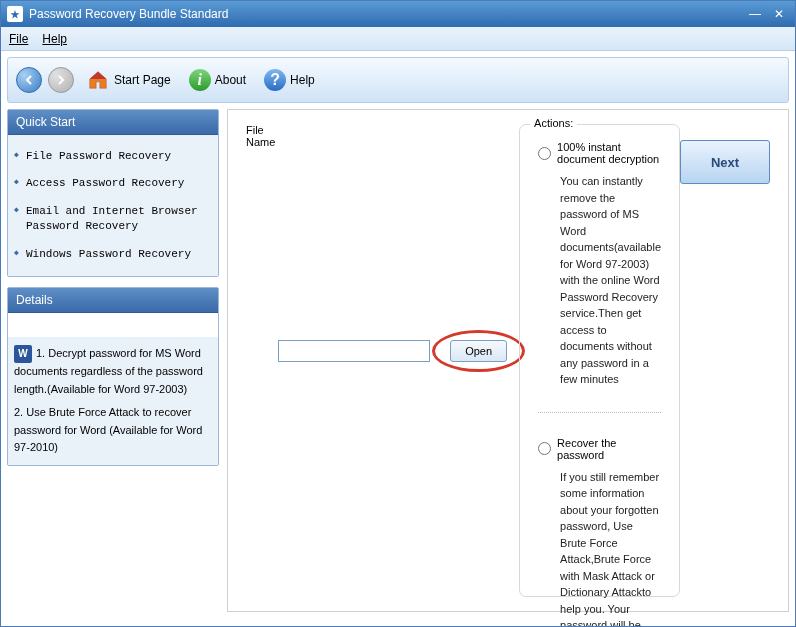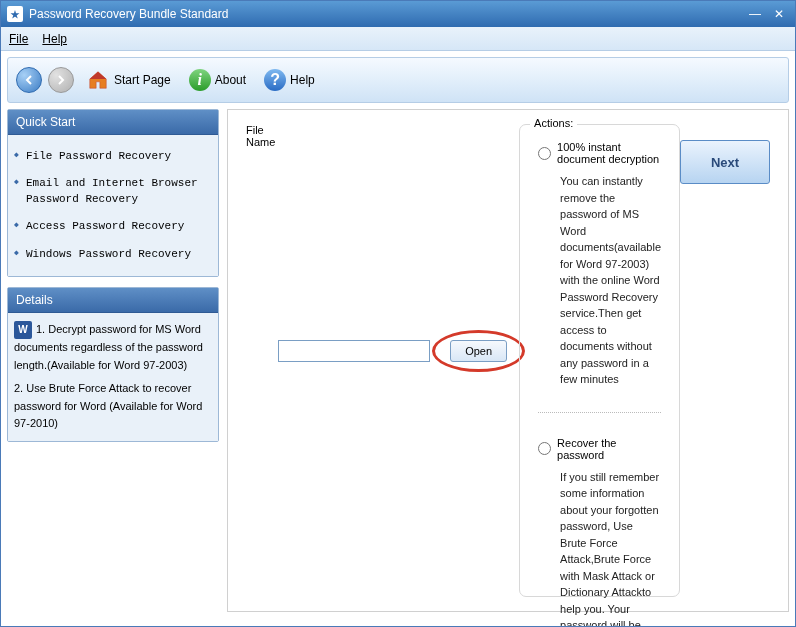--- a/index.html
+++ b/index.html
@@ -20,21 +20,21 @@
 .info-icon { width: 22px; height: 22px; border-radius: 50%; background: linear-gradient(to bottom, #7fd47f, #2a9c2a); color: #fff; font-weight: bold; font-style: italic; font-family: Georgia, serif; }
 .help-icon { width: 22px; height: 22px; border-radius: 50%; background: linear-gradient(to bottom, #7fb9f0, #2a6cc4); color: #fff; font-weight: bold; }
 .content { flex: 1; display: flex; padding: 0 6px 14px 6px; gap: 8px; overflow: hidden; }
 .sidebar { width: 212px; display: flex; flex-direction: column; gap: 10px; }
 .panel { border: 1px solid #9db8d6; border-radius: 2px; }
 .panel-header { background: linear-gradient(to bottom, #5f8fc6, #3a6aa8); color: #fff; padding: 5px 8px; font-size: 12px; border-bottom: 1px solid #2f5a94; }
 .panel-body { background: #e9f1f9; padding: 8px 6px; }
 .qs-list { list-style: none; }
 .qs-list li { font-family: "Courier New", monospace; font-size: 11px; padding: 6px 2px 6px 12px; position: relative; cursor: pointer; line-height: 1.4; }
 .qs-list li::before { content: "◆"; position: absolute; left: 0; top: 6px; color: #3a6aa8; font-size: 8px; }
-.details-body { font-size: 11px; line-height: 1.6; }
+.details-body { font-size: 11px; line-height: 1.6; margin-top: 24px; }
 .details-body .word-icon { display: inline-block; width: 18px; height: 18px; background: #2b579a; color: #fff; font-size: 10px; font-weight: bold; text-align: center; line-height: 18px; border-radius: 2px; vertical-align: middle; margin-right: 4px; }
 .main { flex: 1; border: 1px solid #d0d0d0; background: #fff; padding: 14px 18px; display: flex; position: relative; }
 .field-label { font-size: 11px; margin-bottom: 4px; }
 .file-row { display: flex; align-items: center; gap: 8px; margin-bottom: 20px; position: relative; }
 .file-input { flex: 1; height: 22px; border: 1px solid #7a9ec4; background: #fff; padding: 2px 4px; font-size: 11px; }
 .open-wrap { position: relative; padding: 4px 12px; }
 .open-ellipse { position: absolute; left: -6px; top: -6px; right: -6px; bottom: -6px; border: 3px solid #d43a2a; border-radius: 50%; pointer-events: none; }
 .btn { height: 22px; padding: 0 14px; background: linear-gradient(to bottom, #f6f9fd, #d9e7f6); border: 1px solid #7a9ec4; border-radius: 3px; cursor: pointer; font-size: 11px; }
 .actions-box { border: 1px solid #d8d8d8; border-radius: 7px; padding: 16px 18px; flex: 1; position: relative; }
 .actions-label { position: absolute; top: -8px; left: 10px; background: #fff; padding: 0 4px; font-size: 11px; }
@@ -92,22 +92,22 @@
     </div>
   </div>
 
   <div class="content">
     <div class="sidebar">
       <div class="panel">
         <div class="panel-header">Quick Start</div>
         <div class="panel-body">
           <ul class="qs-list">
             <li>File Password Recovery</li>
+            <li>Access Password Recovery</li>
             <li>Email and Internet Browser Password Recovery</li>
-            <li>Access Password Recovery</li>
             <li>Windows Password Recovery</li>
           </ul>
         </div>
       </div>
 
       <div class="panel">
         <div class="panel-header">Details</div>
         <div class="panel-body details-body">
           <span class="word-icon">W</span><span>1. Decrypt password for MS Word documents regardless of the password length.(Available for Word 97-2003)</span>
           <div style="height:6px"></div>

